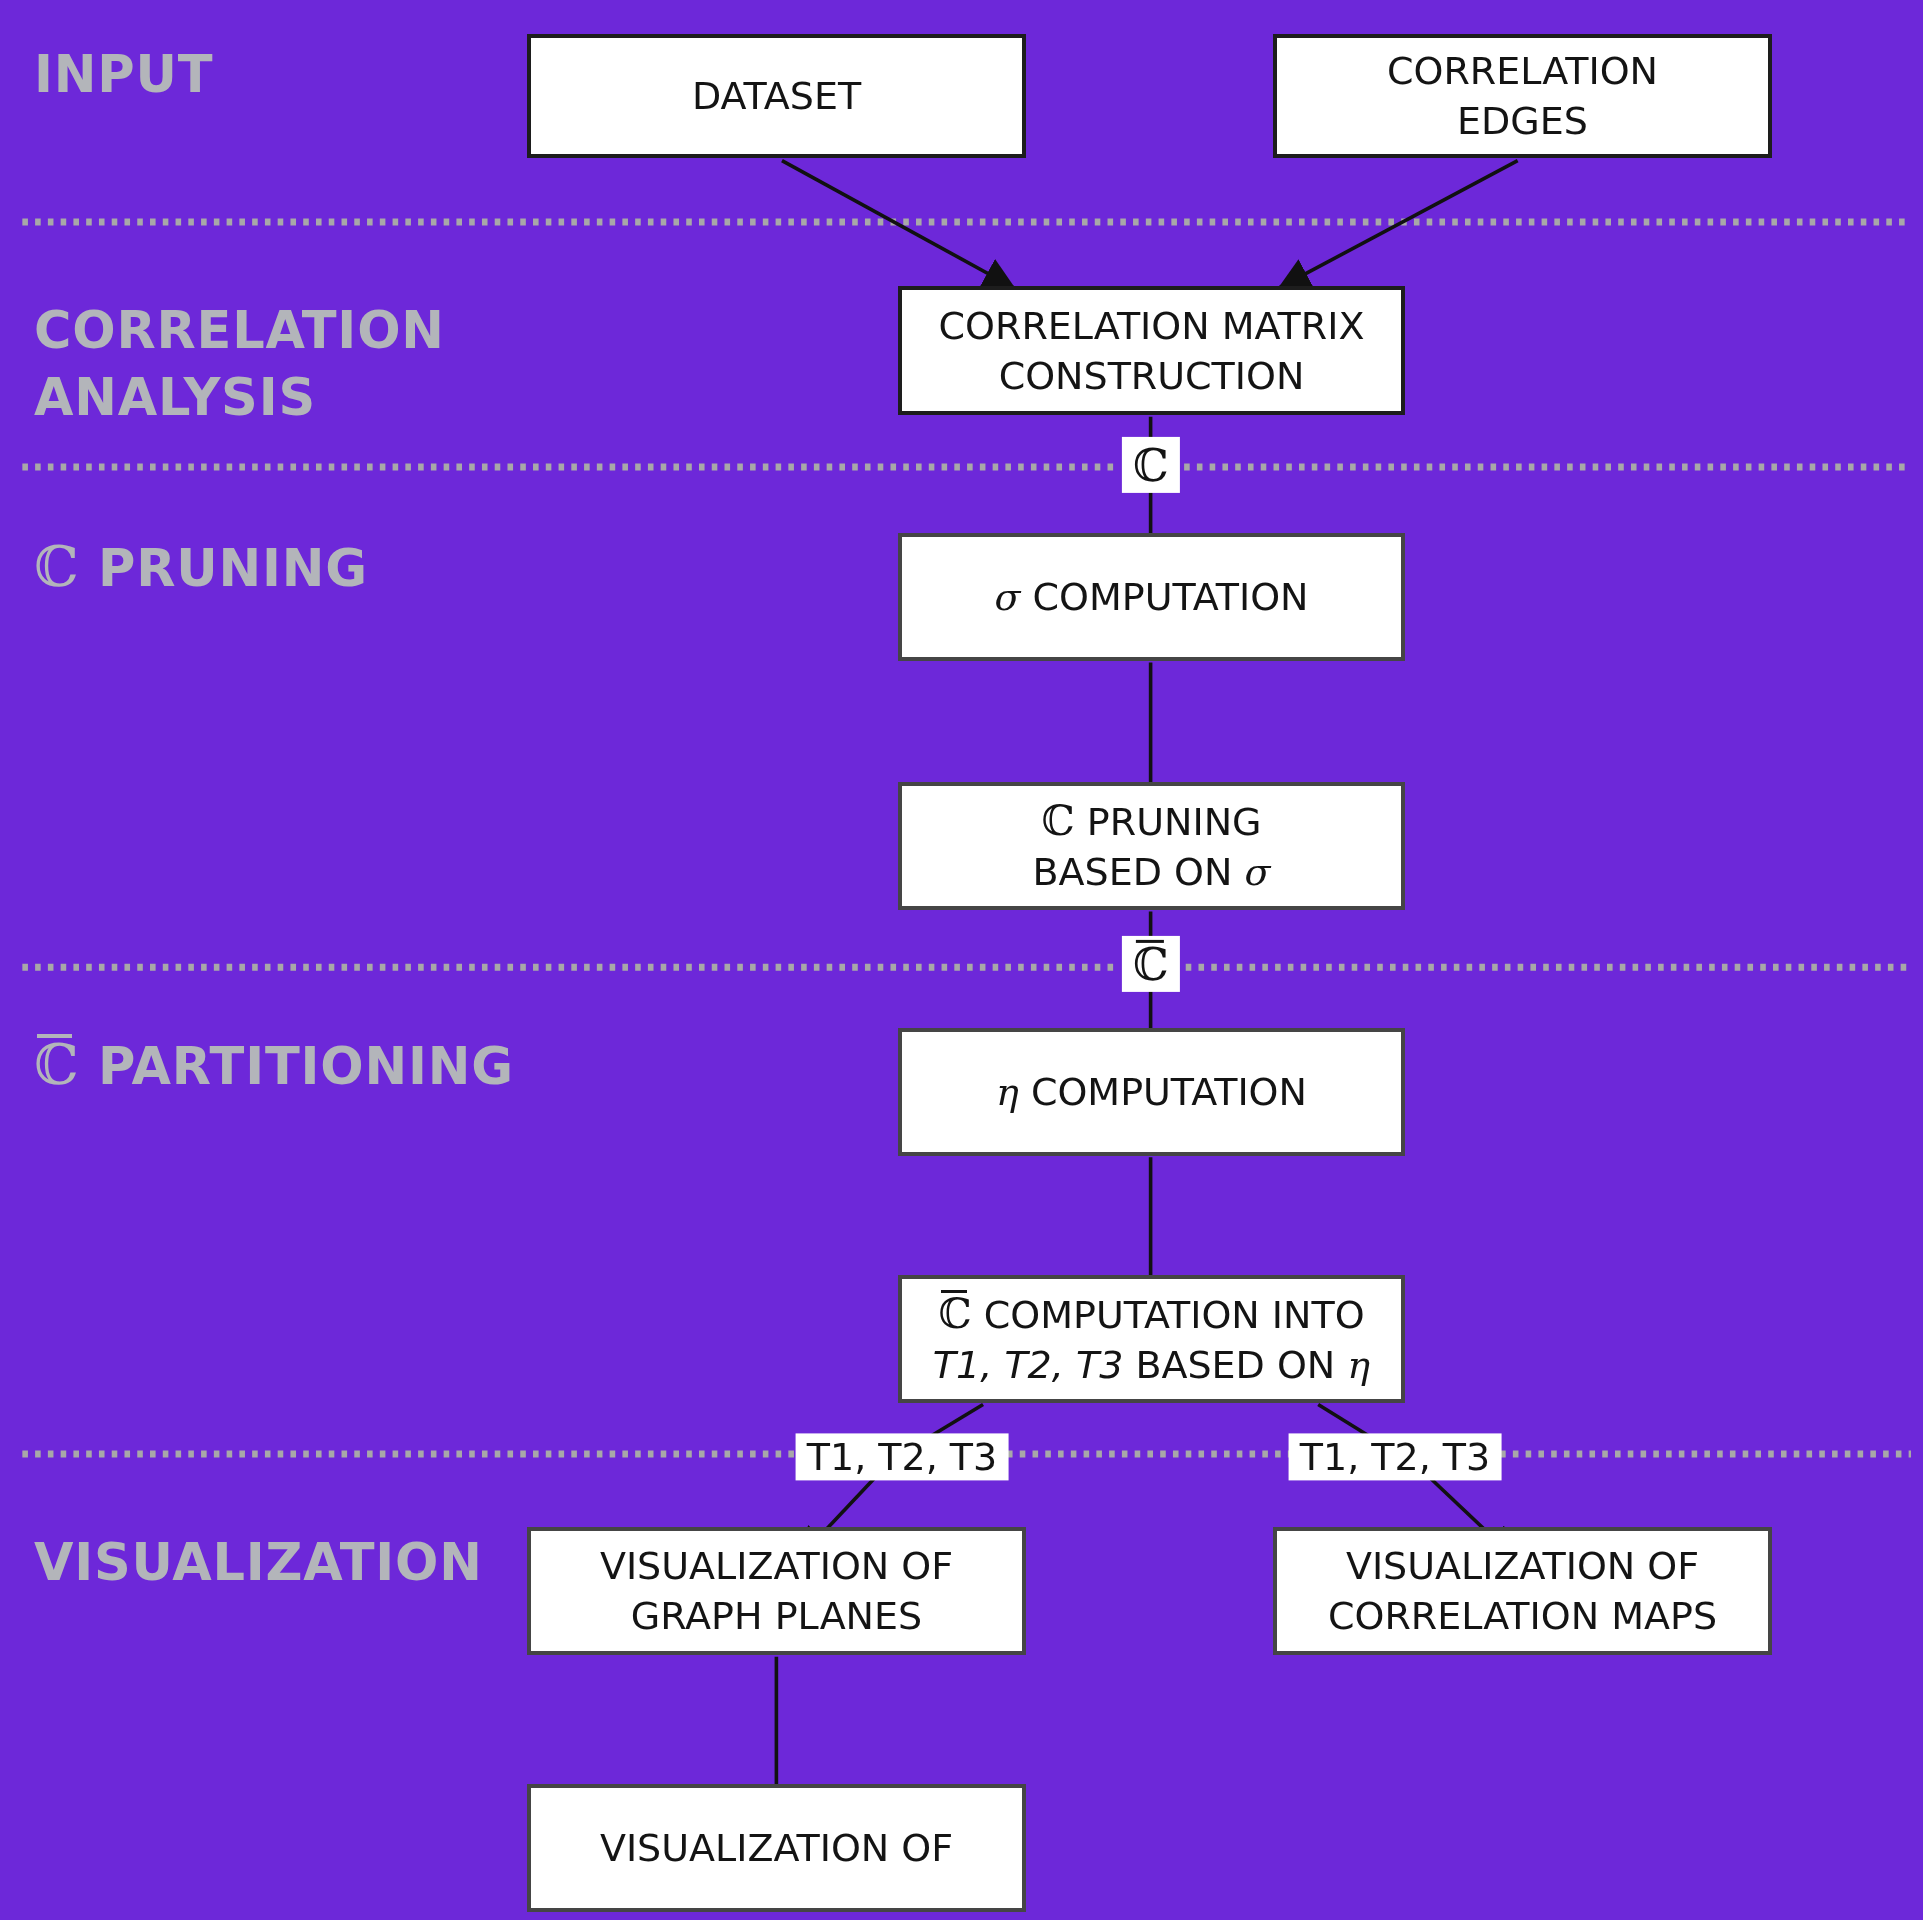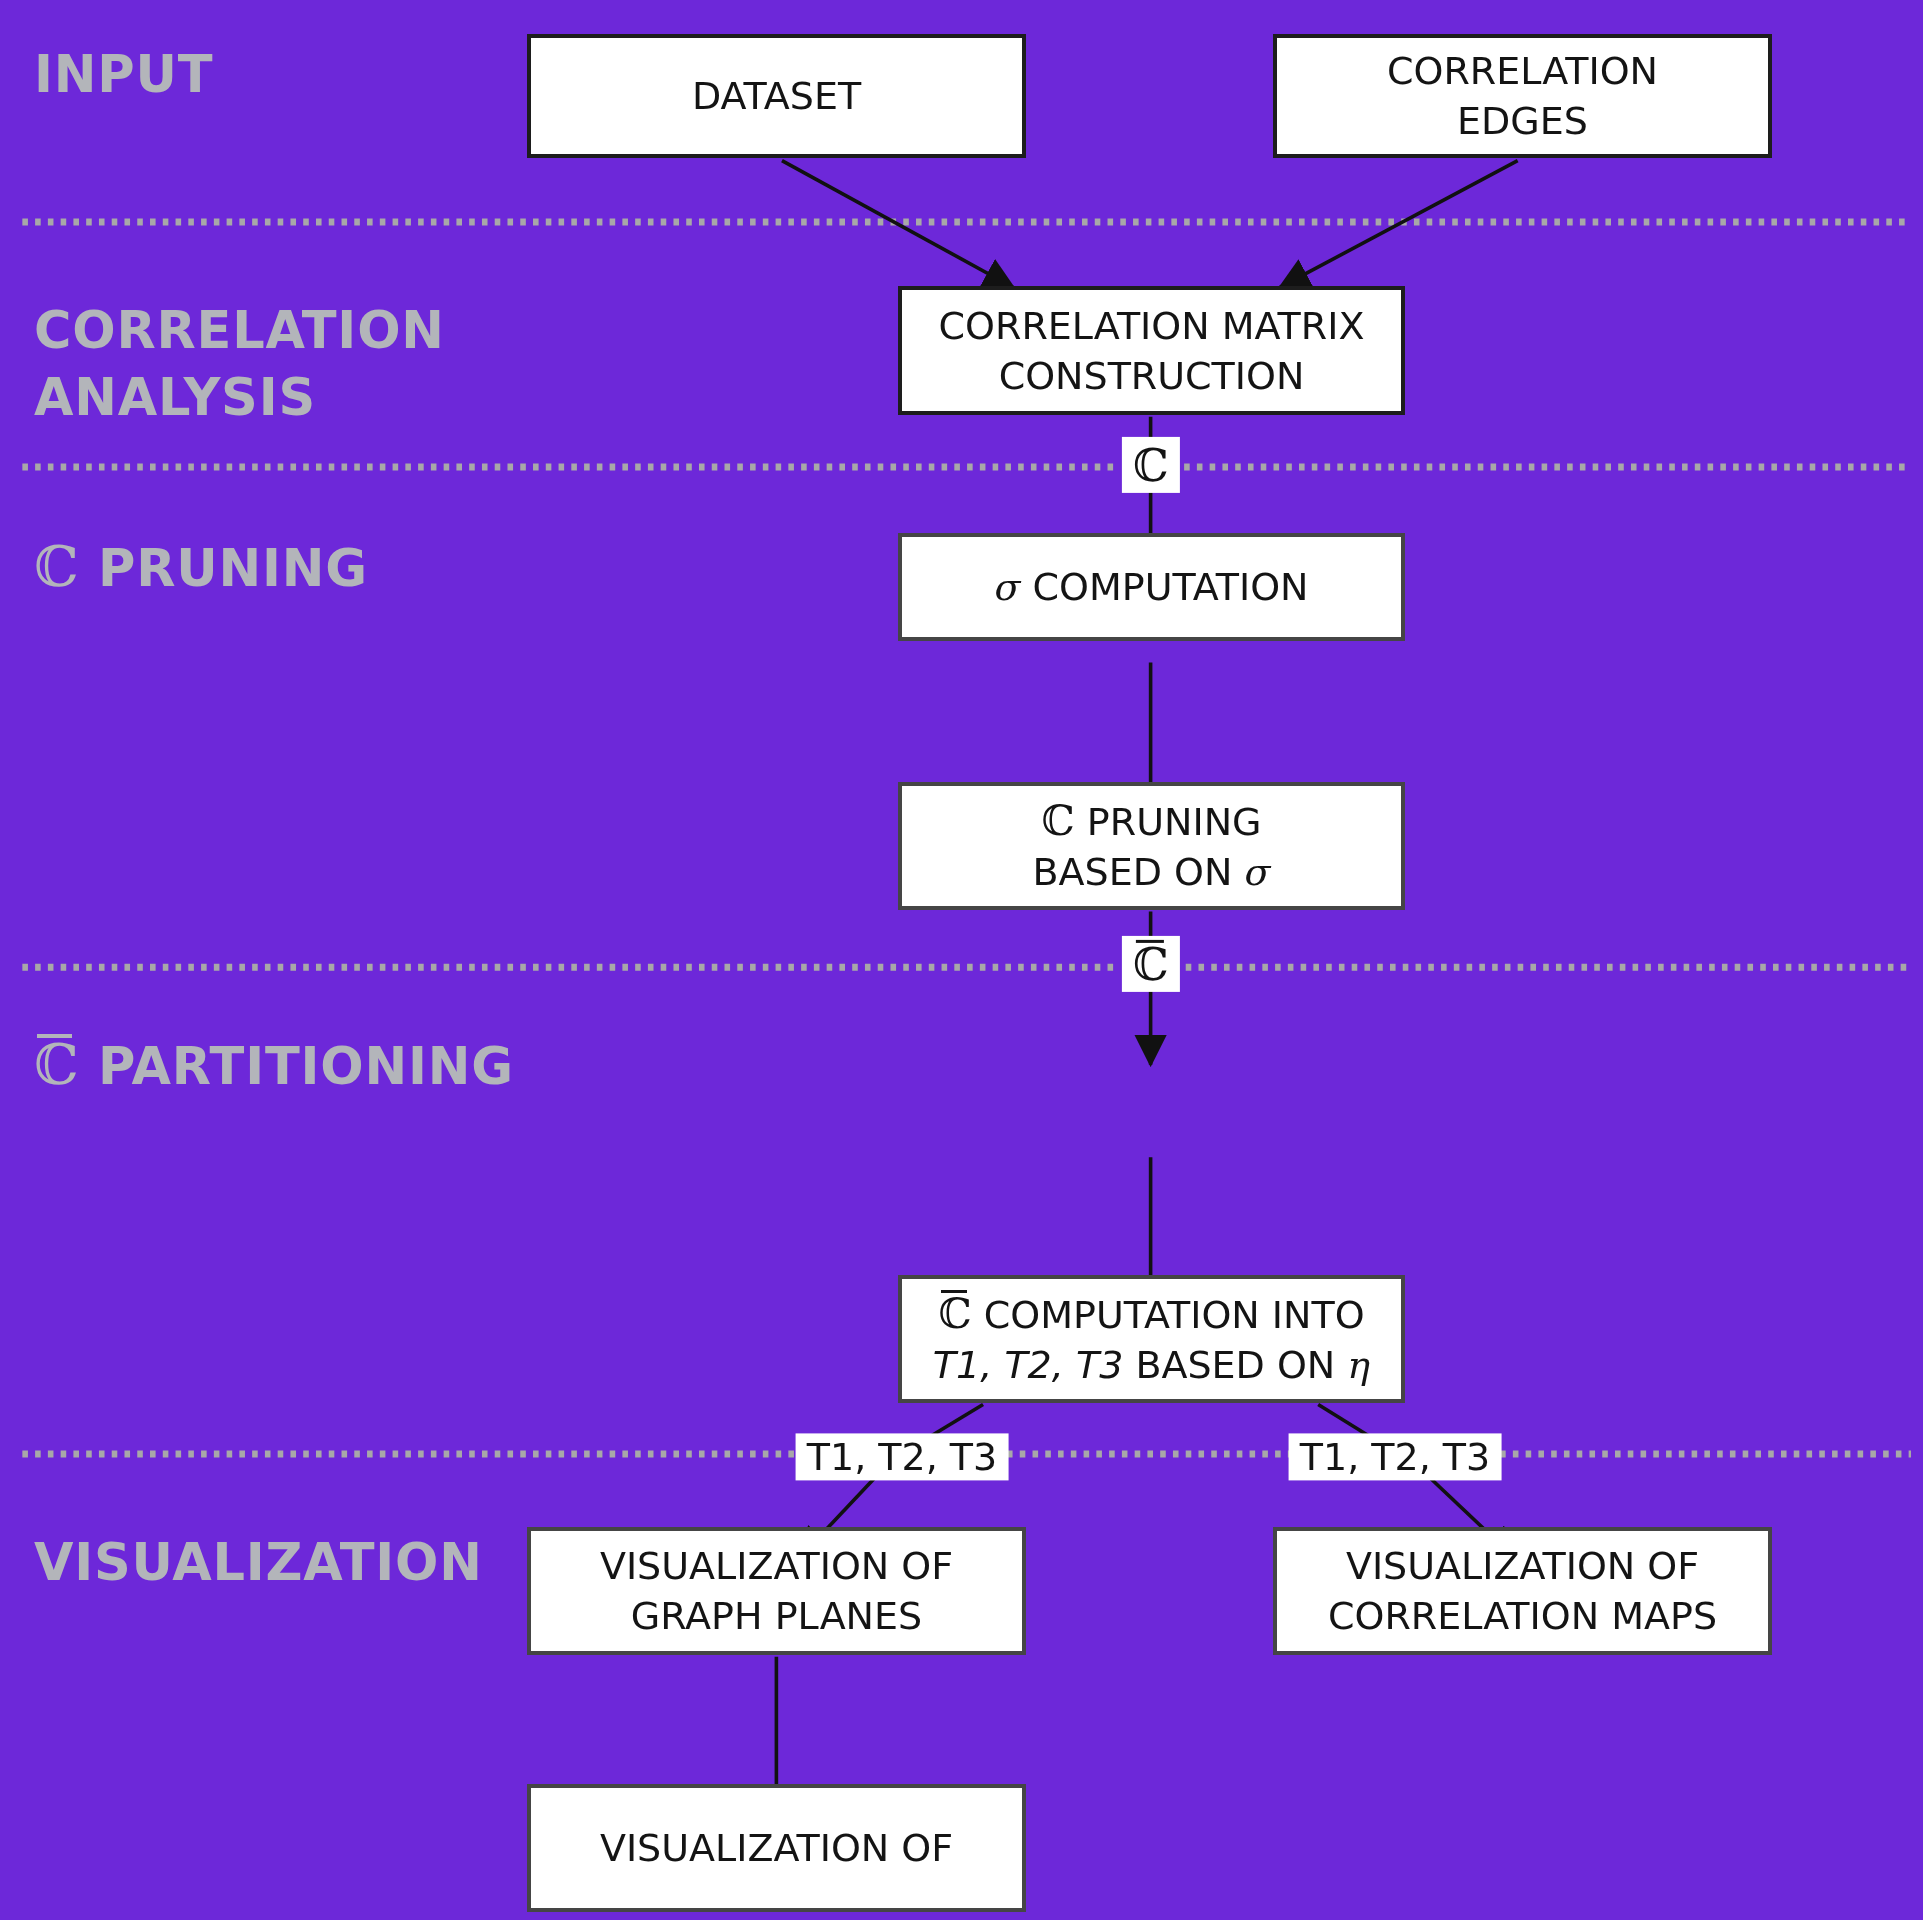--- a/index.html
+++ b/index.html
@@ -127,35 +127,40 @@
   <div class="box dark" style="left:1273px;top:34px;width:499px;height:124px;">
     <div>CORRELATION</div>
     <div>EDGES</div>
   </div>
 
   <div class="box dark" style="left:898px;top:286px;width:507px;height:129px;">
     <div>CORRELATION MATRIX</div>
     <div>CONSTRUCTION</div>
   </div>
 
-  <div class="box" style="left:898px;top:533px;width:507px;height:108px;">
+  <div class="box" style="left:898px;top:533px;width:507px;height:128px;">
     <div>
       <span class="math-it">σ</span><span> COMPUTATION</span>
     </div>
   </div>
 
   <div class="box" style="left:898px;top:782px;width:507px;height:128px;">
     <div>
       <span class="bb">ℂ</span><span> PRUNING</span>
     </div>
     <div>
       <span>BASED ON </span><span class="math-it">σ</span>
     </div>
   </div>
 
+  <div class="box" style="left:898px;top:1028px;width:507px;height:128px;">
+    <div>
+      <span class="math-it">η</span><span> COMPUTATION</span>
+    </div>
+  </div>
 
   <div class="box" style="left:898px;top:1275px;width:507px;height:128px;">
     <div>
       <span class="bb overbar">ℂ</span><span> COMPUTATION INTO</span>
     </div>
     <div>
       <span class="sans-it">T1, T2, T3</span><span> BASED ON </span><span class="math-it">η</span>
     </div>
   </div>
 

